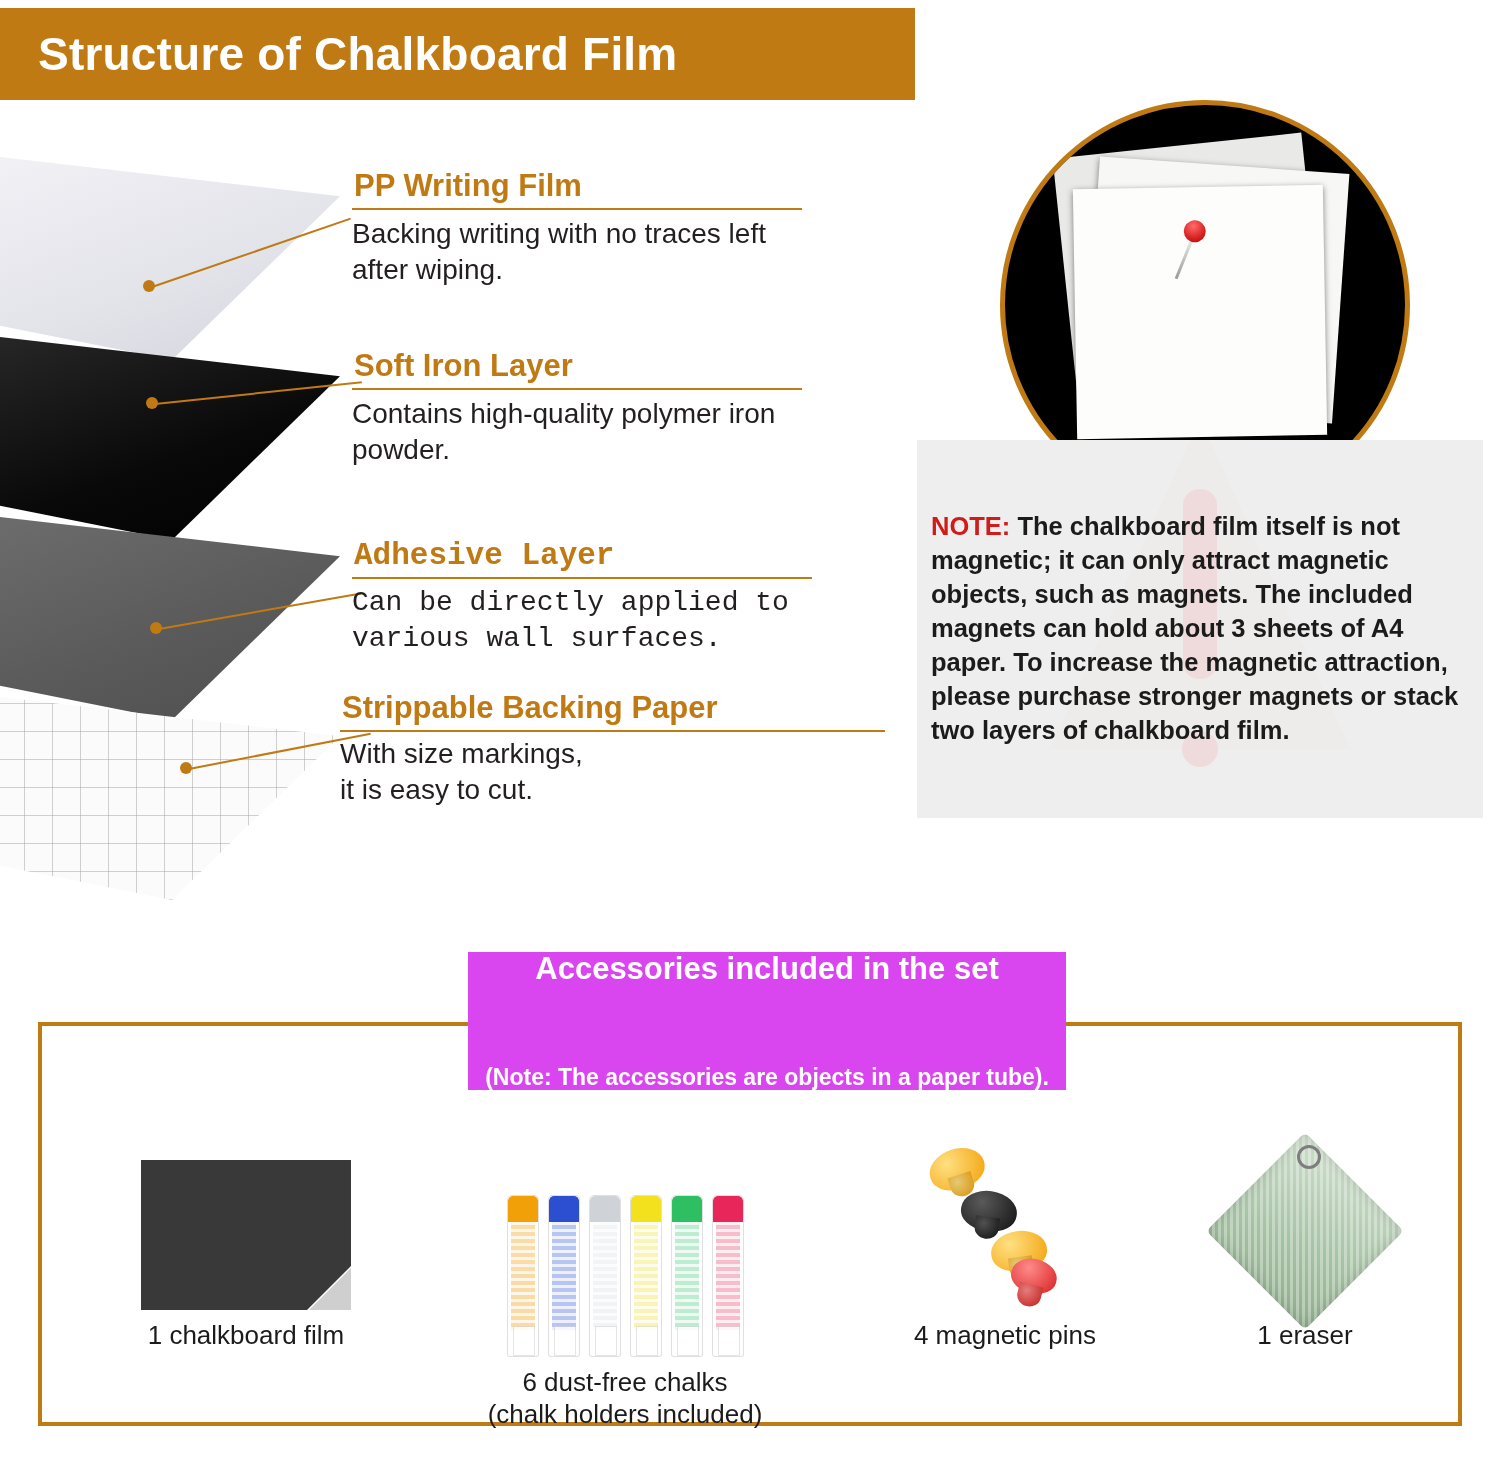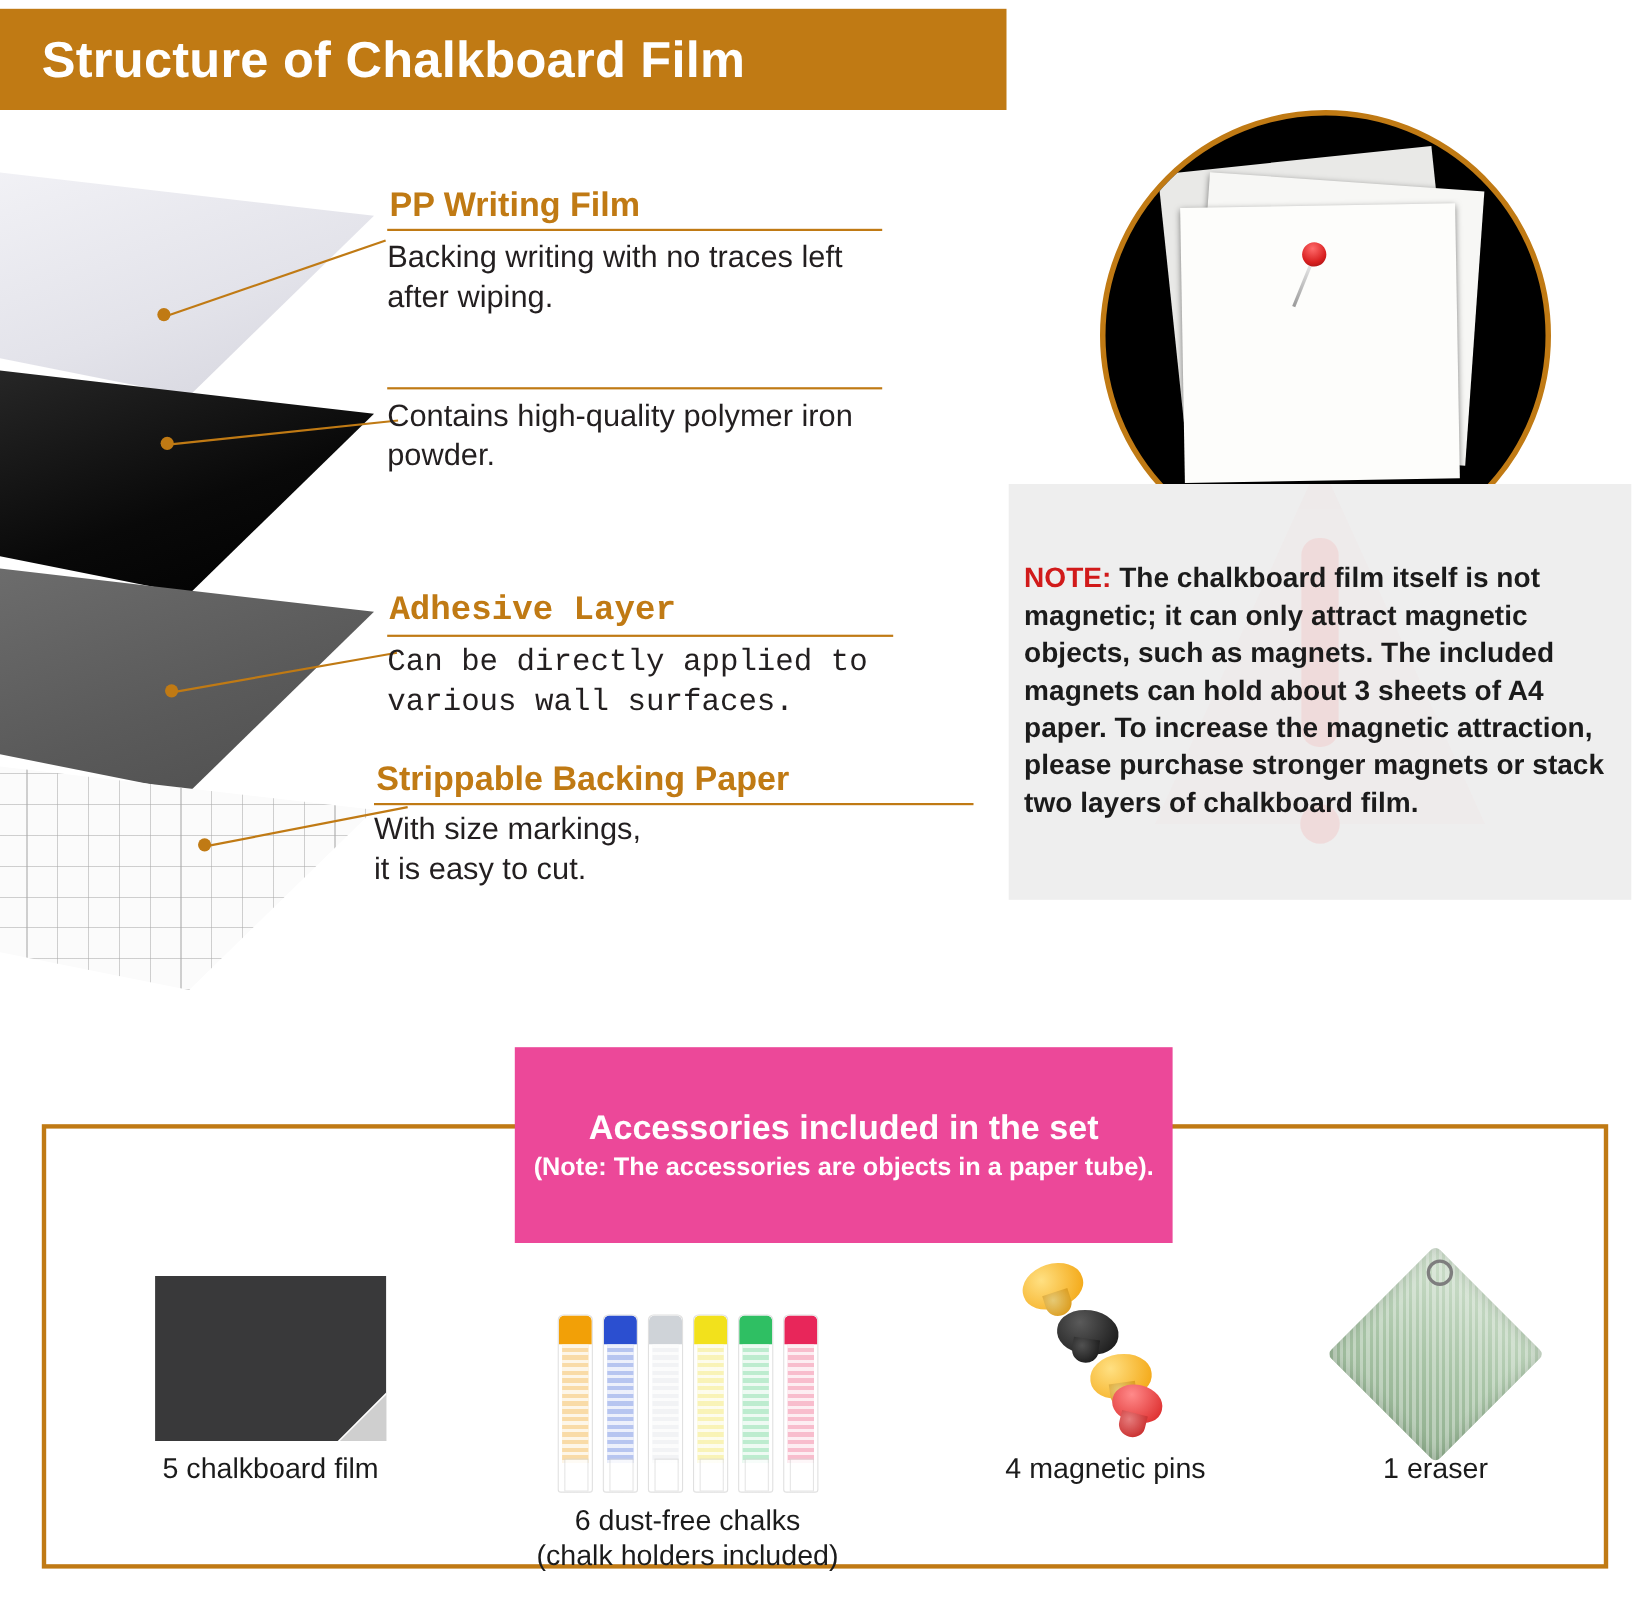--- a/index.html
+++ b/index.html
@@ -215,26 +215,26 @@
     padding: 0 14px;
   }
   #note-text .note-label { color: #d11a1a; }
 
   
   #accessories-banner {
     position: absolute;
     left: 468px;
     top: 952px;
     width: 598px;
-    height: 178px;
-    background: #ec4899;
+    height: 138px;
+    background: #d946ef;
     z-index: 3;
     display: flex;
     flex-direction: column;
-    justify-content: center;
+    justify-content: space-between;
     align-items: center;
   }
   #accessories-banner .acc-title {
     color: #ffffff;
     font-size: 31px;
     font-weight: bold;
     line-height: 1.12;
     text-align: center;
   }
   #accessories-banner .acc-sub {
@@ -431,20 +431,21 @@
 <div class="leader-dot" style="left:180px; top:762px;"></div>
 <div class="leader" style="left:189px; top:768px; width:185px; transform: rotate(-11deg);"></div>
 
 <div class="feature" id="feature-pp">
   <h2>PP Writing Film</h2>
   <div class="rule"></div>
   <p>Backing writing with no traces left after wiping.</p>
 </div>
 
 <div class="feature" id="feature-iron">
+  <h2>Soft Iron Layer</h2>
   <div class="rule"></div>
   <p>Contains high-quality polymer iron powder.</p>
 </div>
 
 <div class="feature" id="feature-adhesive">
   <h2>Adhesive Layer</h2>
   <div class="rule"></div>
   <p>Can be directly applied to various wall surfaces.</p>
 </div>
 
@@ -483,21 +484,21 @@
   <div class="acc-sub">(Note: The accessories are objects in a paper tube).</div>
 </div>
 
 <div class="acc-item" id="acc-film">
   <div class="acc-art">
     <div class="film-art">
       <div class="curl"></div>
       <div class="curl2"></div>
     </div>
   </div>
-  <div class="acc-caption">5 chalkboard film</div>
+  <div class="acc-caption">1 chalkboard film</div>
 </div>
 
 <div class="acc-item" id="acc-chalks">
   <div class="acc-art">
     <div class="chalks-art">
       <div class="chalk">
           <div class="cap" style="background:#f2a007"></div>
           <div class="body" style="background-color:#f7d08a"></div>
           <div class="tip"></div>
         </div>

